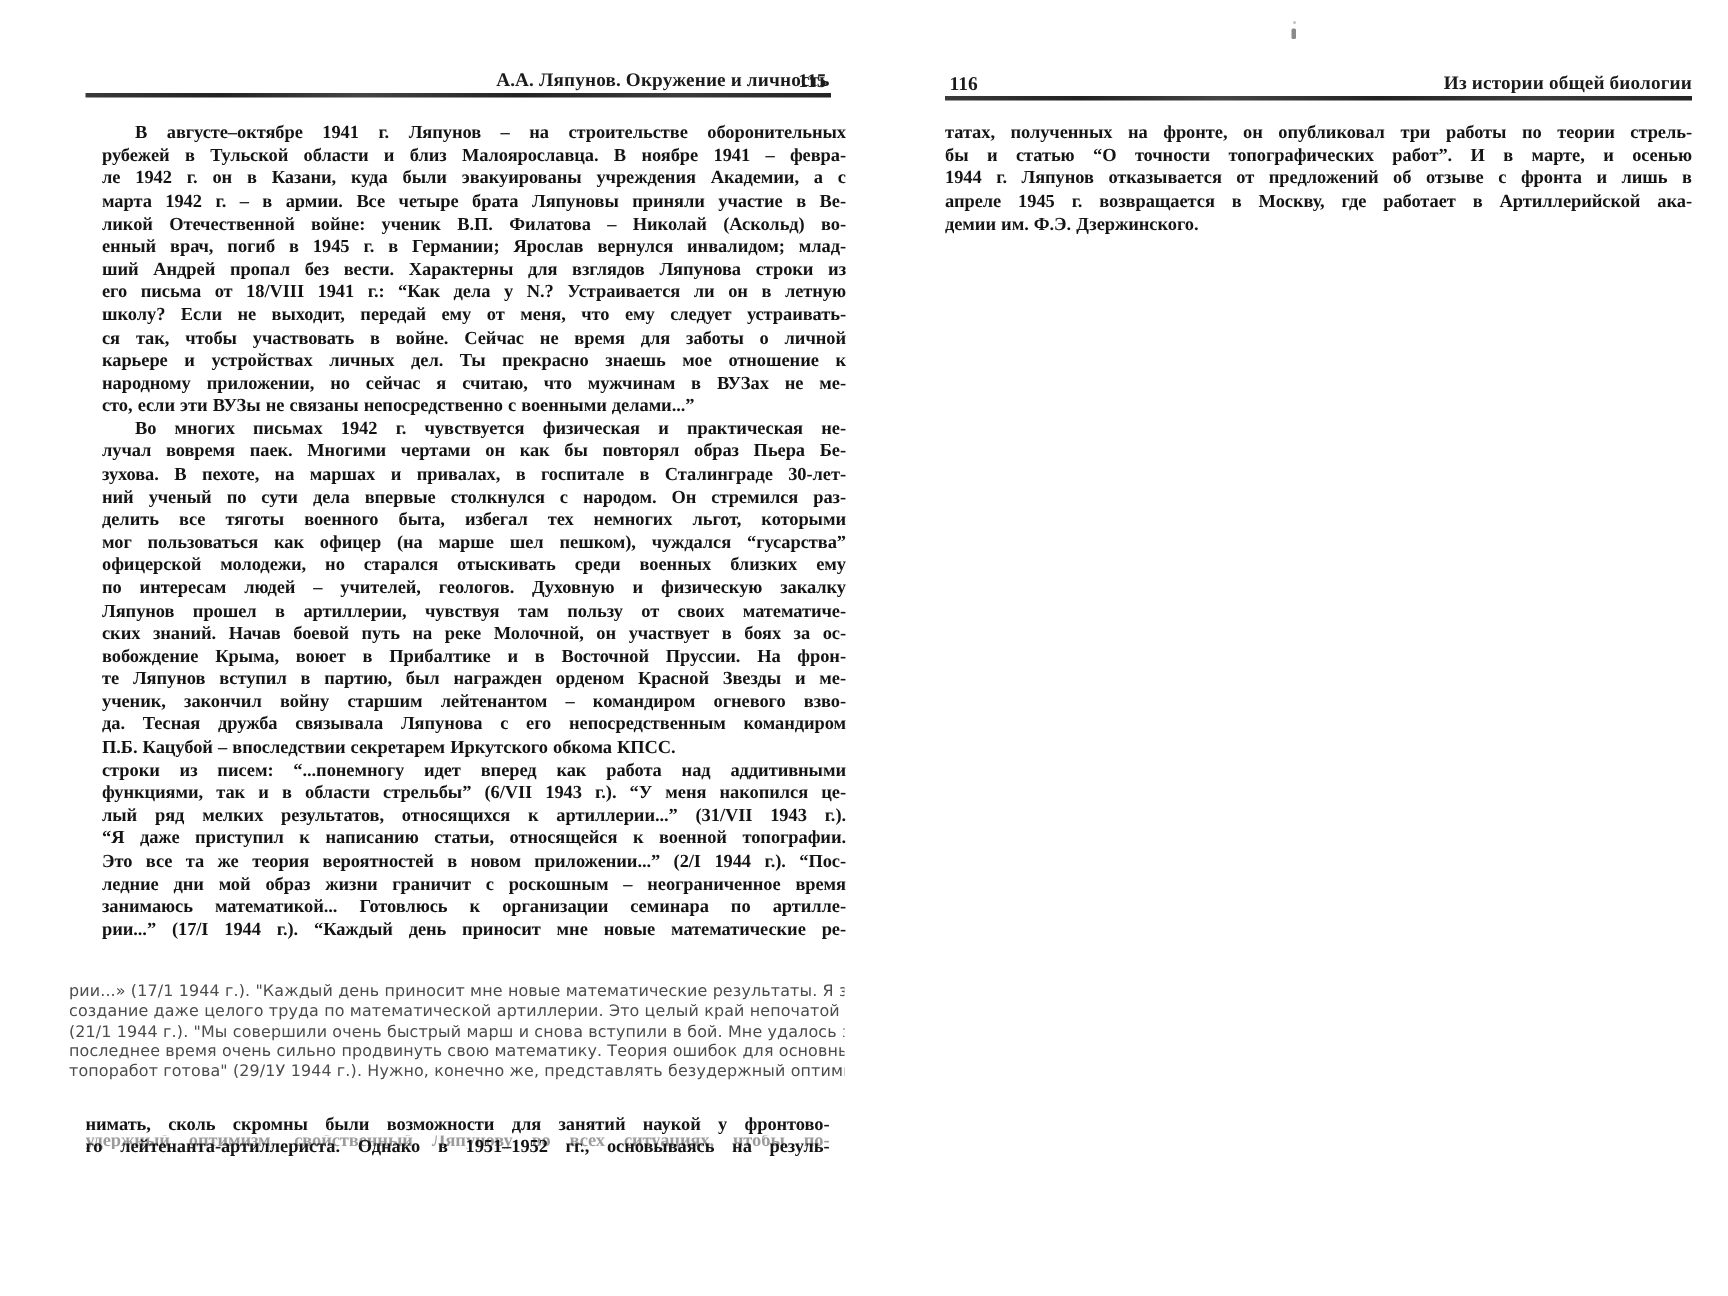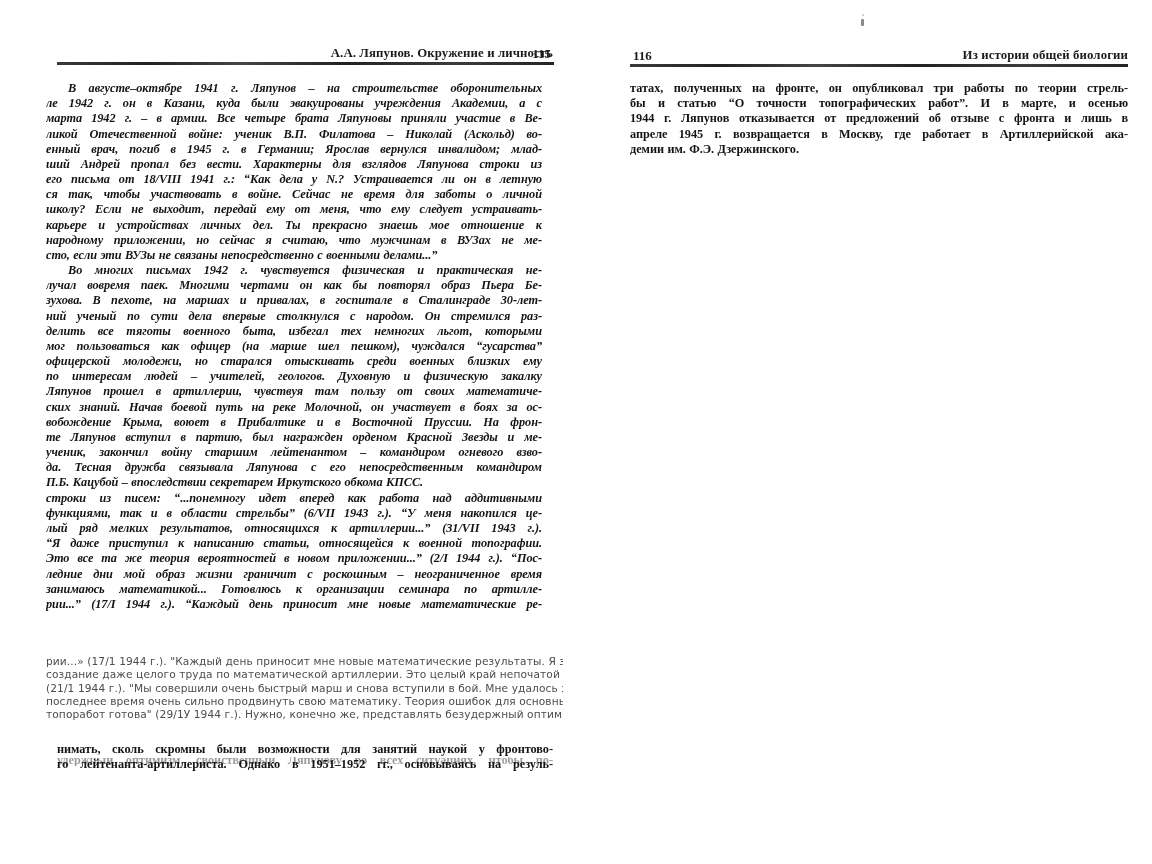--- a/index.html
+++ b/index.html
@@ -45,40 +45,41 @@
 </style>
 </head>
 <body>
 
 <div class="phead" style="left:57px;top:46px;width:496px;">
   <div class="ptitle">А.А. Ляпунов. Окружение и личность</div>
   <div class="pnum" style="right:2px;">115</div>
 </div>
 <div class="hrule" style="left:57px;top:62px;width:497px;"></div>
 
-<div class="tcol" style="left:46px;top:81px;width:496px;font-style:italic;">
+<div class="tcol" style="left:68px;top:81px;width:496px;">
 
     <div class="bline ind">В августе–октябре 1941 г. Ляпунов – на строительстве оборонительных</div>
 
+    <div class="bline">рубежей в Тульской области и близ Малоярославца. В ноябре 1941 – февра-</div>
 
     <div class="bline">ле 1942 г. он в Казани, куда были эвакуированы учреждения Академии, а с</div>
 
     <div class="bline">марта 1942 г. – в армии. Все четыре брата Ляпуновы приняли участие в Ве-</div>
 
     <div class="bline">ликой Отечественной войне: ученик В.П. Филатова – Николай (Аскольд) во-</div>
 
     <div class="bline">енный врач, погиб в 1945 г. в Германии; Ярослав вернулся инвалидом; млад-</div>
 
     <div class="bline">ший Андрей пропал без вести. Характерны для взглядов Ляпунова строки из</div>
 
     <div class="bline">его письма от 18/VIII 1941 г.: “Как дела у N.? Устраивается ли он в летную</div>
 
+    <div class="bline">школу? Если не выходит, передай ему от меня, что ему следует устраивать-</div>
+
     <div class="bline">ся так, чтобы участвовать в войне. Сейчас не время для заботы о личной</div>
-
-    <div class="bline">школу? Если не выходит, передай ему от меня, что ему следует устраивать-</div>
 
     <div class="bline">карьере и устройствах личных дел. Ты прекрасно знаешь мое отношение к</div>
 
     <div class="bline">народному приложении, но сейчас я считаю, что мужчинам в ВУЗах не ме-</div>
 
     <div class="bline end">сто, если эти ВУЗы не связаны непосредственно с военными делами...”</div>
 
     <div class="bline ind">Во многих письмах 1942 г. чувствуется физическая и практическая не-</div>
 
 

